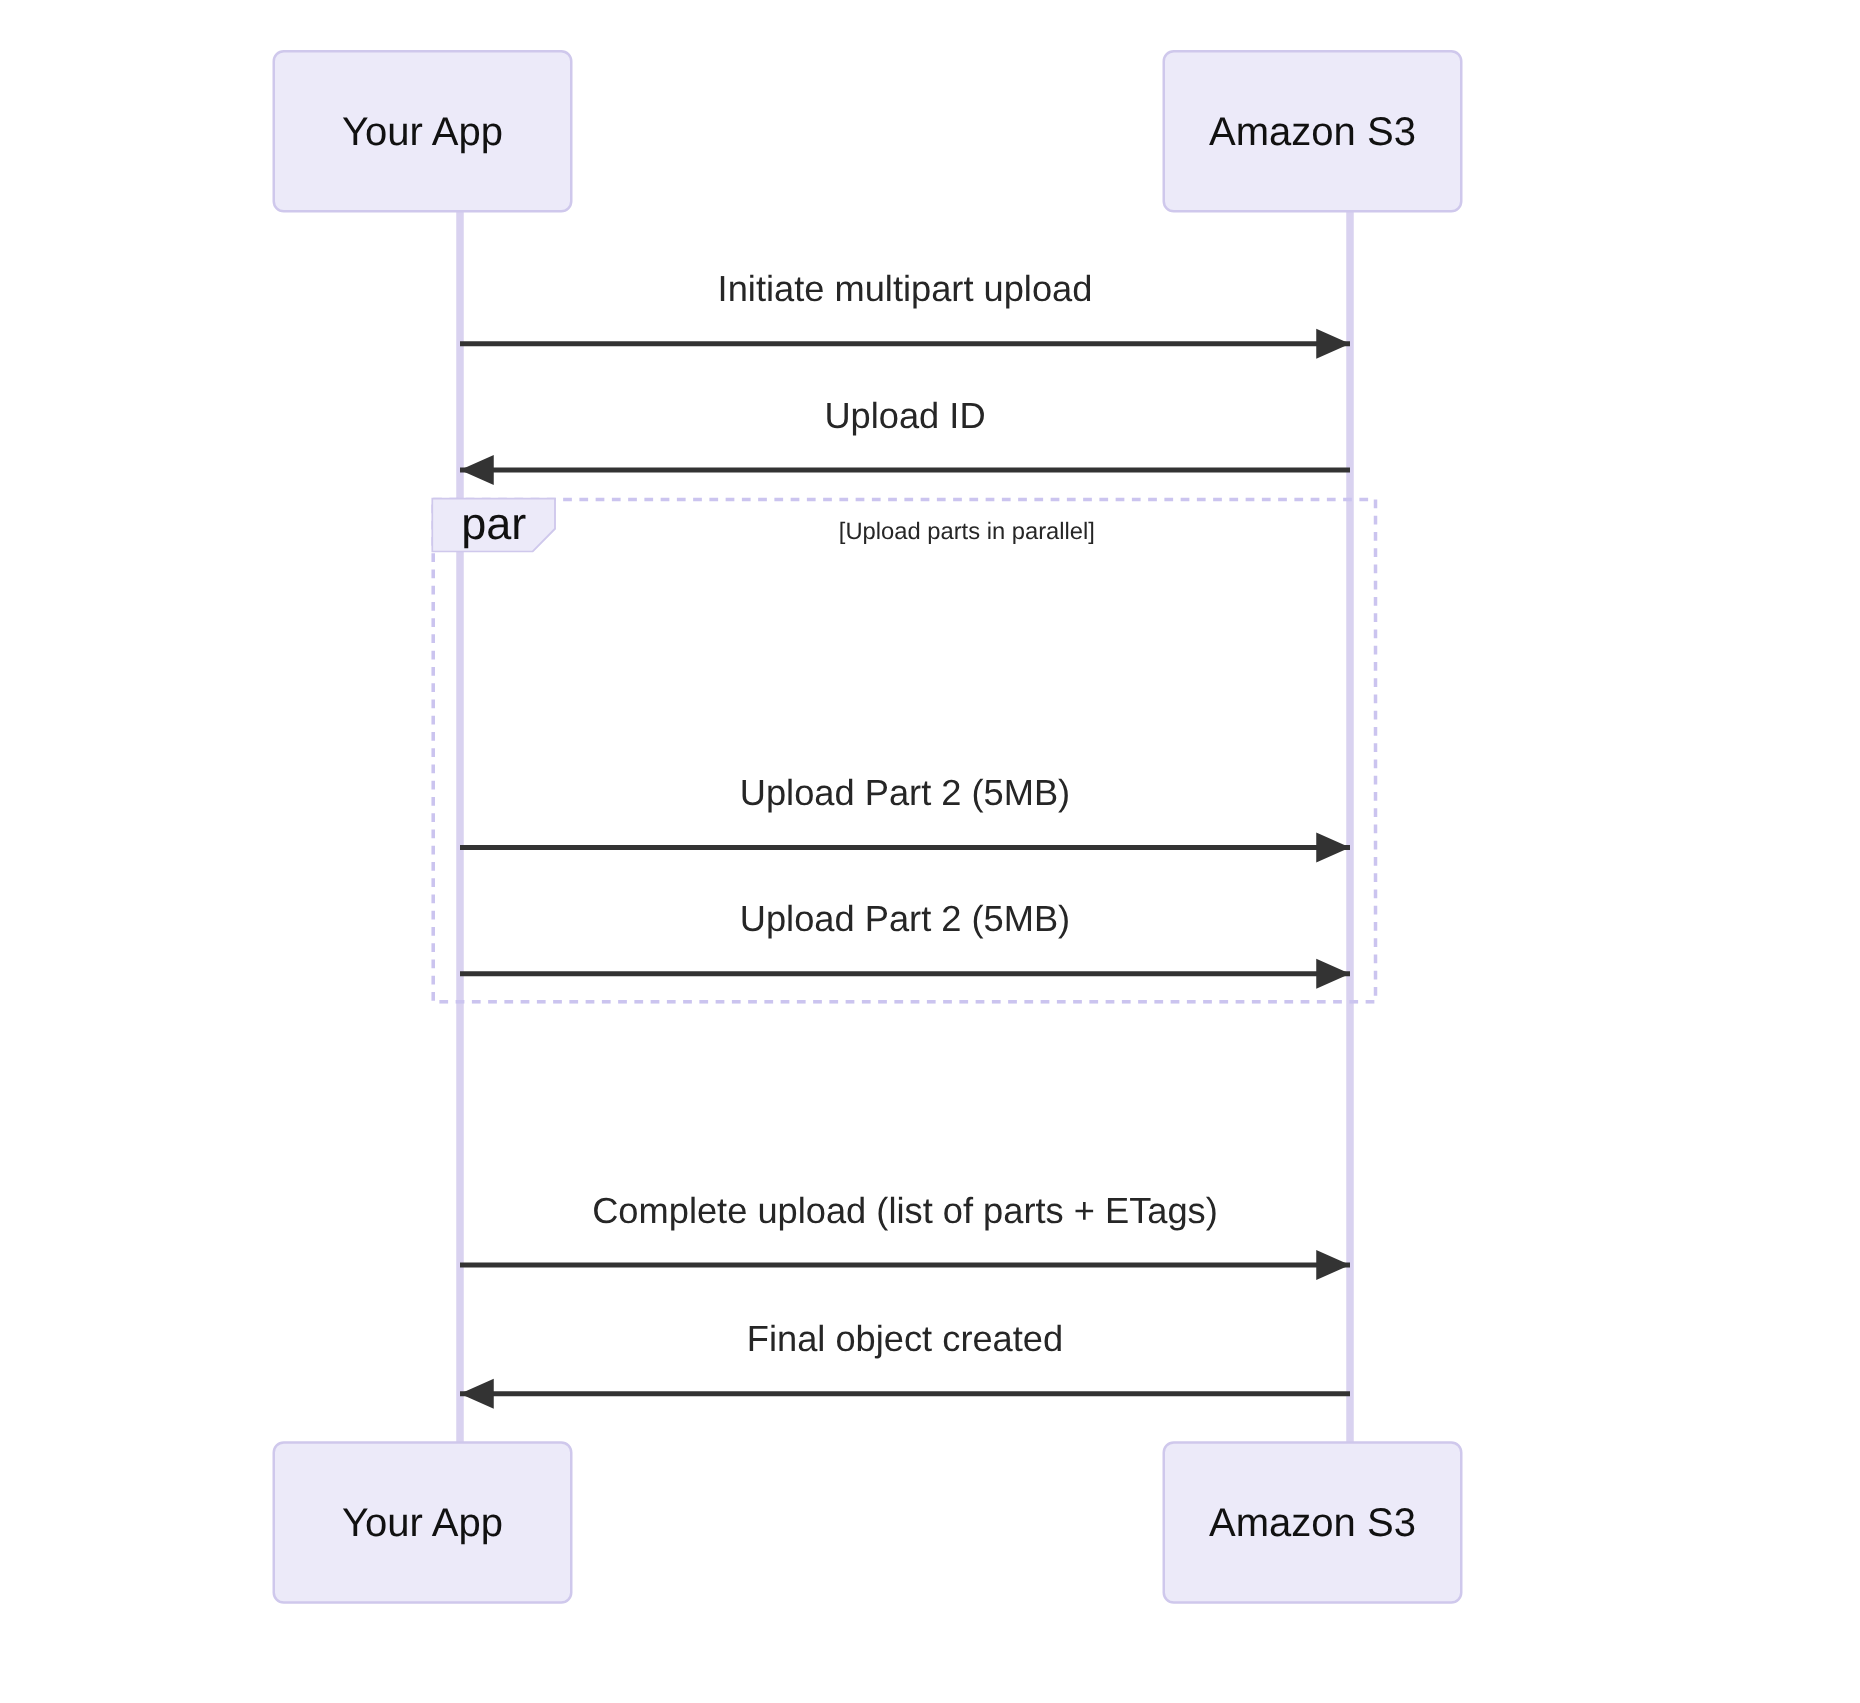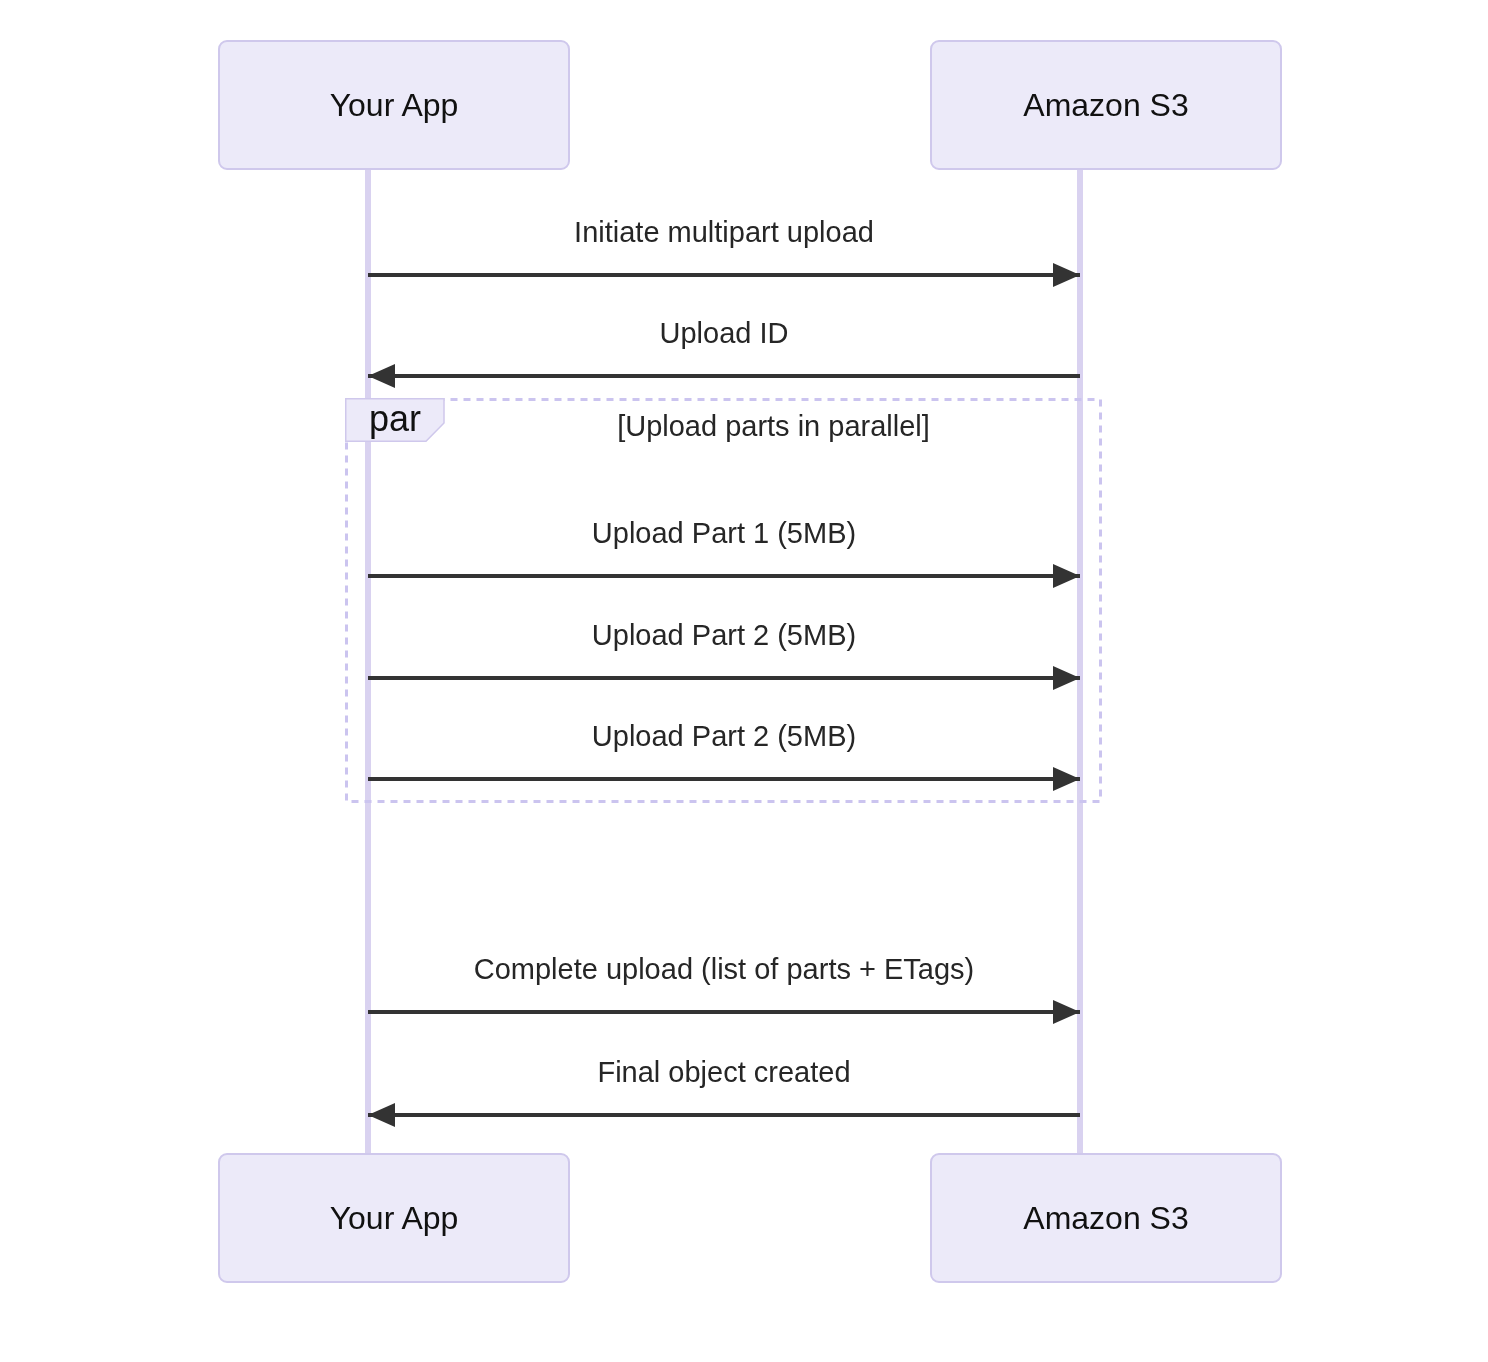--- a/index.html
+++ b/index.html
@@ -14,21 +14,21 @@
   
   .lifeline {
     position:absolute;
     top:169px; height:986px; width:6px;
     background:var(--lifeline, #D9D2F0);
   }
 
   
   .actor {
     position:absolute;
-    width:352px; height:130px;
+    width:240px; height:130px;
     box-sizing:border-box;
     background:var(--actor-fill, #ECEAF9);
     border:2px solid var(--actor-border, #CFC8EC);
     border-radius:9px;
     display:flex; align-items:center; justify-content:center;
     font-size:32px;
     color:var(--actor-text, #111111);
     text-align:right;
   }
 
@@ -75,21 +75,21 @@
     position:absolute; left:345px; top:398px;
     width:100px; height:42px; line-height:42px;
     text-align:center;
     font-size:36px;
     color:var(--actor-text, #111111);
   }
   .par-title {
     position:absolute; left:445px; top:404px;
     width:657px; height:44px; line-height:44px;
     text-align:center;
-    font-size:29px;
+    font-size:19px;
     color:var(--message-text, #262626);
   }
 </style>
 </head>
 <body>
 
 <div class="diagram">
 
   <div class="lifeline" style="left:365px"></div>
   <div class="lifeline" style="left:1077px"></div>
@@ -110,26 +110,20 @@
     </div>
   </div>
 
   <div class="msg right" style="top:210px">
     <div class="msg-label">Initiate multipart upload</div>
     <div class="msg-line">
       <span class="arrowhead"></span>
     </div>
   </div>
 
-  <div class="msg right" style="top:511px">
-    <div class="msg-label">Upload Part 1 (5MB)</div>
-    <div class="msg-line">
-      <span class="arrowhead"></span>
-    </div>
-  </div>
 
   <div class="msg right" style="top:613px">
     <div class="msg-label">Upload Part 2 (5MB)</div>
     <div class="msg-line">
       <span class="arrowhead"></span>
     </div>
   </div>
 
   <div class="msg right" style="top:714px">
     <div class="msg-label">Upload Part 2 (5MB)</div>

